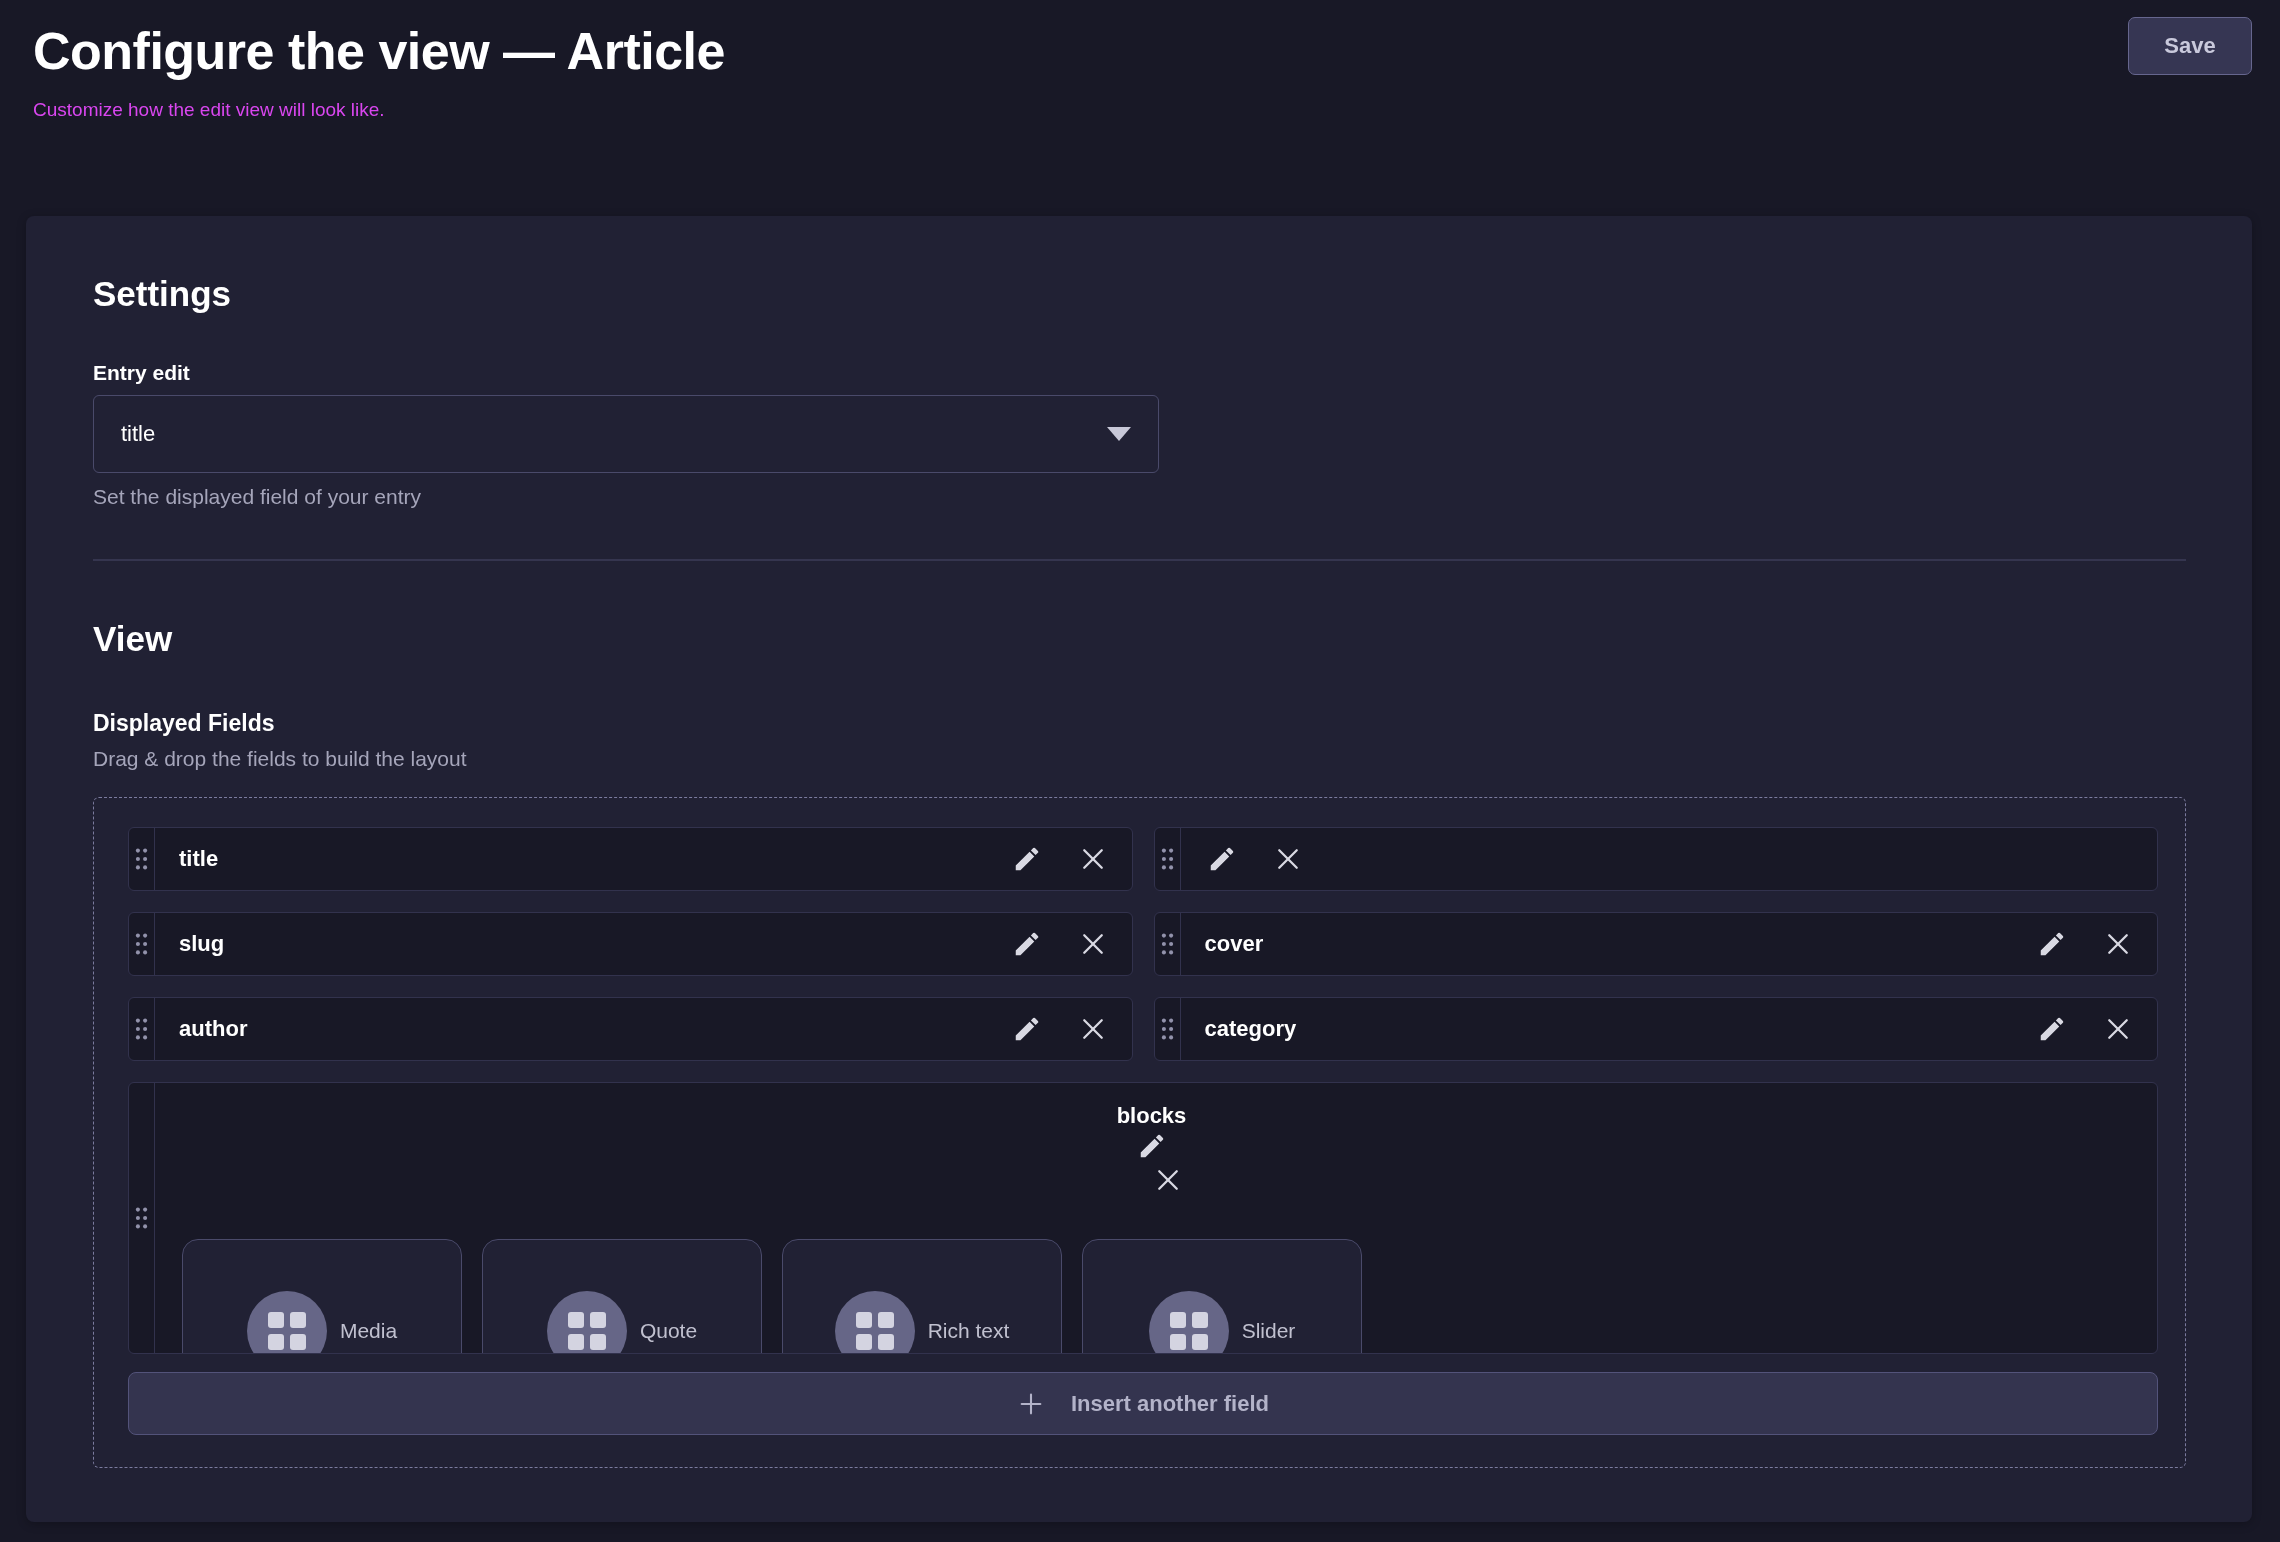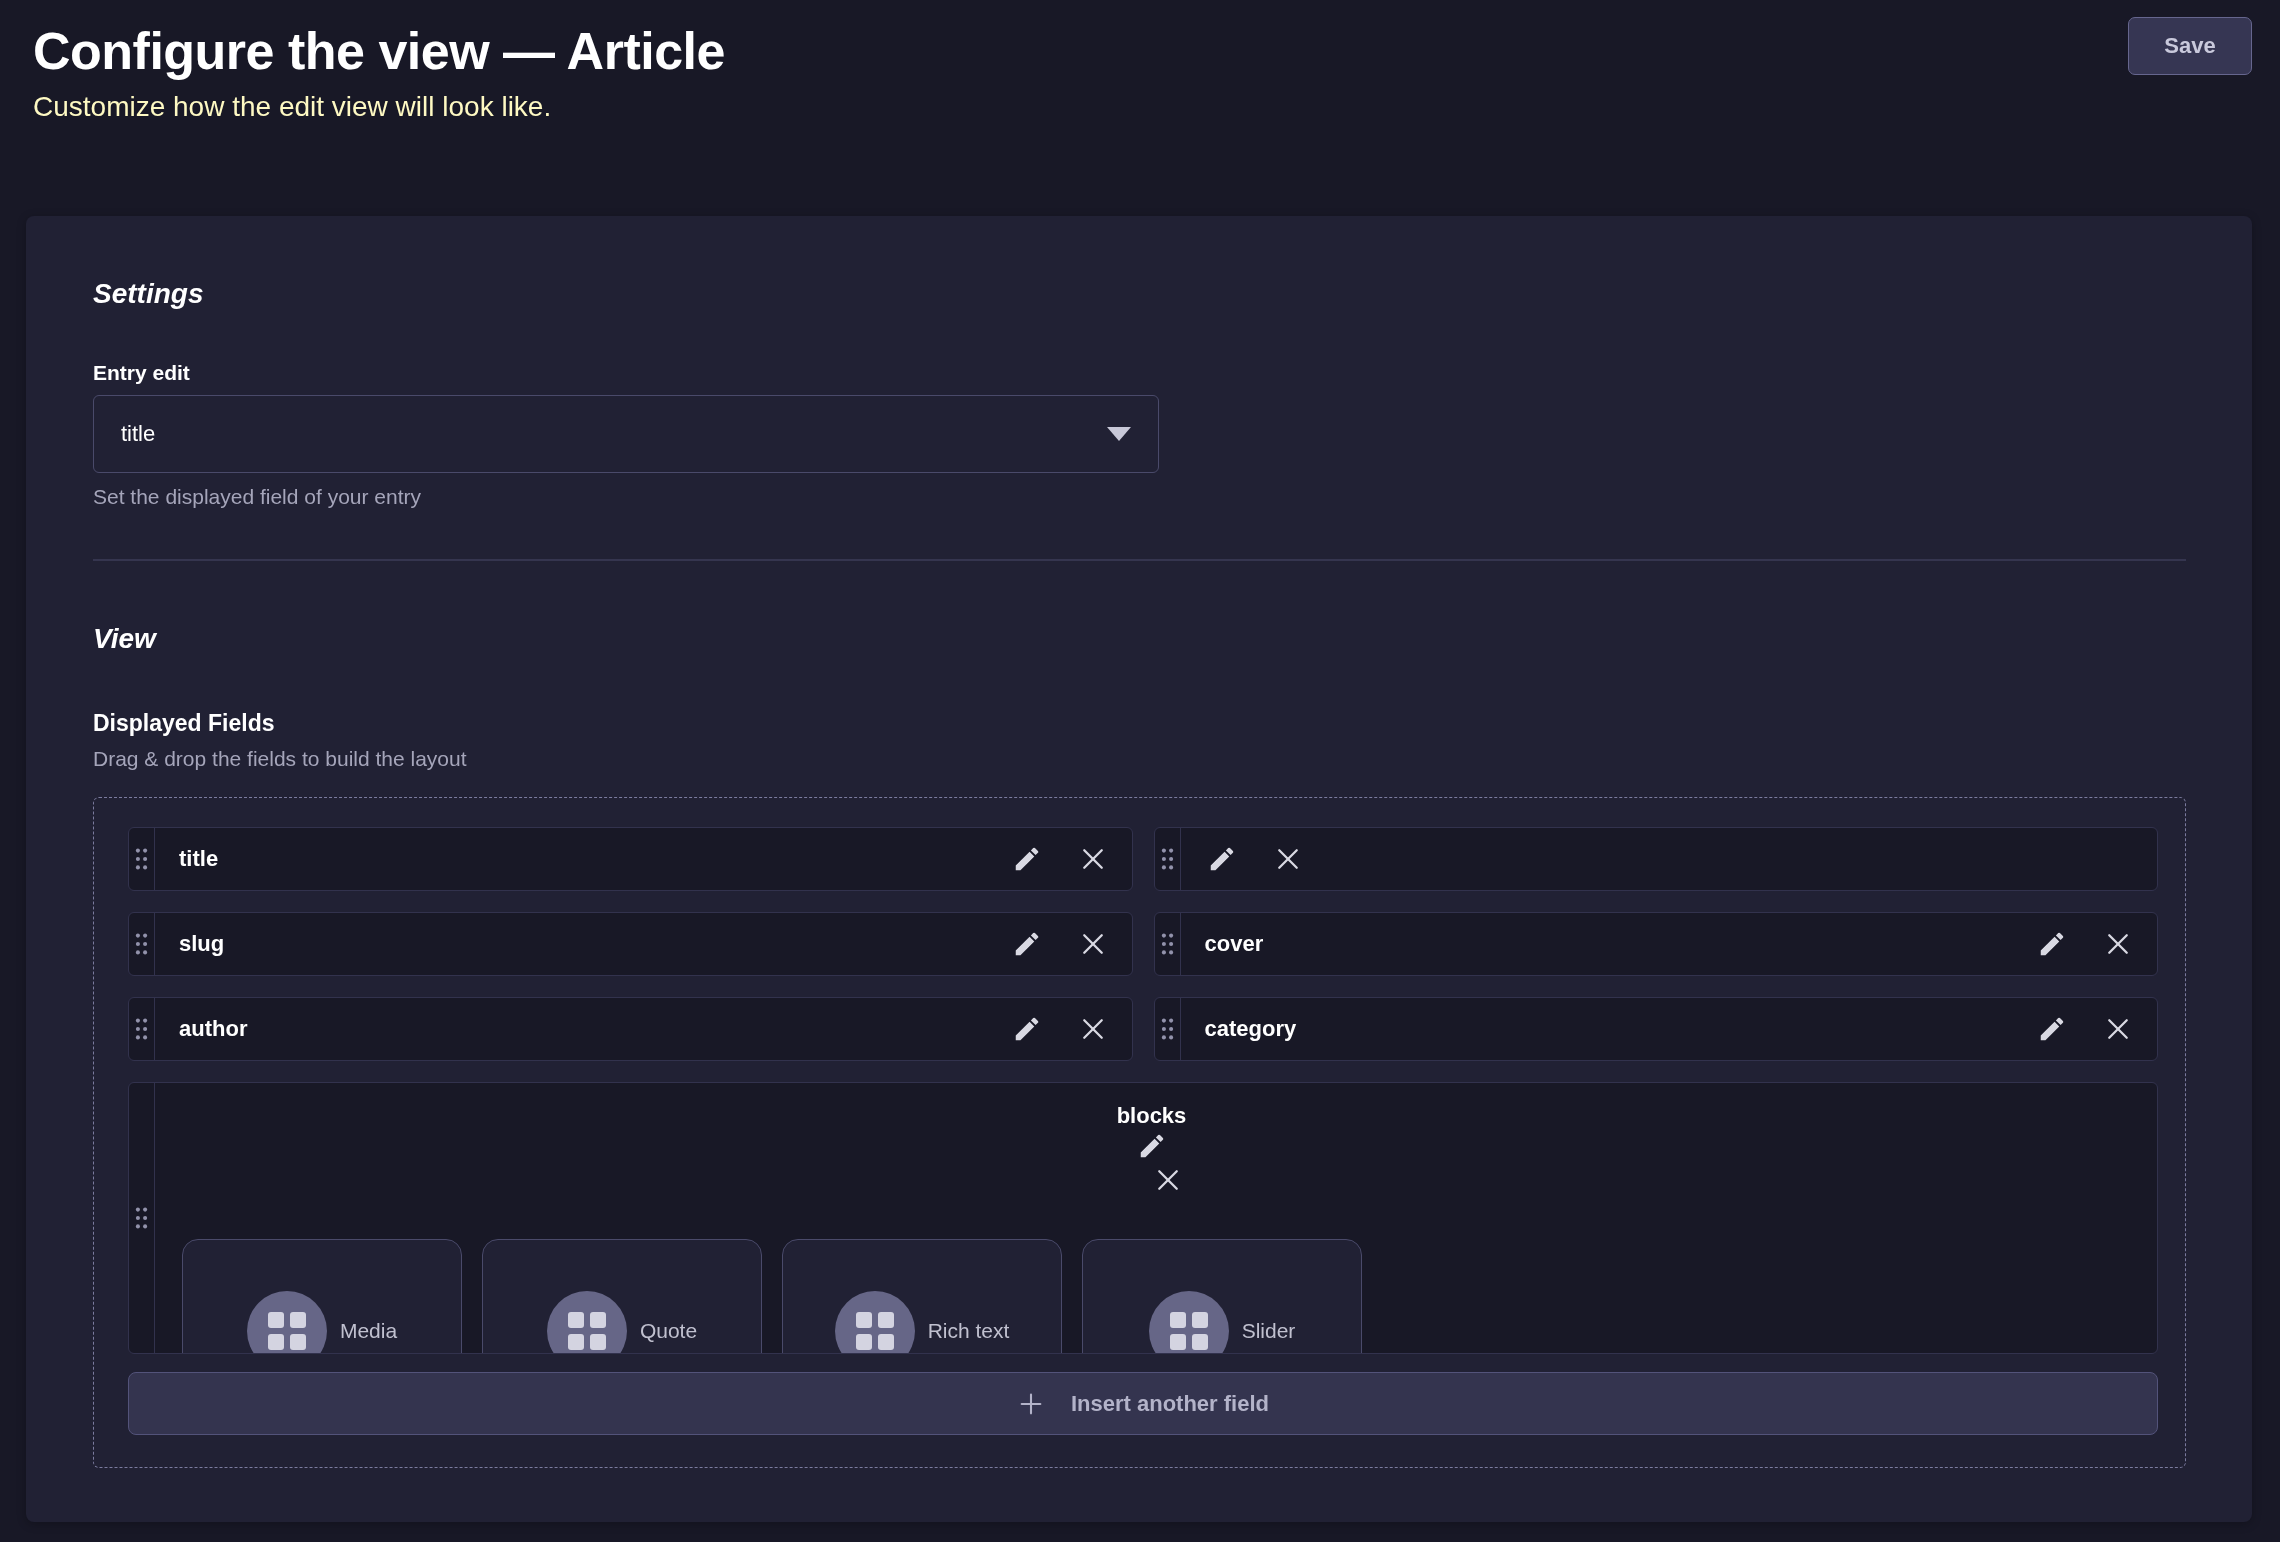--- a/index.html
+++ b/index.html
@@ -8,41 +8,41 @@
     background:#181826;
     font-family:"Liberation Sans", sans-serif;
     color:#ffffff;
     overflow:hidden;
     position:relative;
   }
 
   
   .header { height:216px; position:relative; padding:21px 28px 0 33px;border-radius:20px; }
   .page-title { font-size:52px; font-weight:700; letter-spacing:-0.5px; line-height:1.18; }
-  .page-subtitle { margin-top:9px; font-size:28px; color:#fef9c3; }
+  .page-subtitle { margin-top:17px; font-size:19px; color:#d946ef; }
   .save-btn {
     position:absolute; top:17px; right:28px;
     width:124px; height:58px;
     background:#363653; border:1px solid #66668e; border-radius:7px;
     color:#c9c9dc; font-size:22px; font-weight:600;
     font-family:"Liberation Sans", sans-serif;
     display:flex; align-items:center; justify-content:center;
     cursor:pointer;
   }
 
   
   .panel {
     margin:0 28px 20px 26px;
     height:1306px;
     background:#212134;
     border-radius:8px;
     padding:62px 66px 48px 67px;
     box-shadow:0 2px 10px rgba(0,0,0,0.25);
   }
-  .section-heading { font-size:28px; font-weight:600; line-height:31px;font-style:italic; }
+  .section-heading { font-size:35px; font-weight:600; line-height:31px; }
 
   .form-group { margin-top:52px; }
   .field-label { display:block; font-size:21px; font-weight:700; line-height:24px; }
   .select {
     margin-top:10px;
     width:1066px; height:78px;
     border:1px solid #4a4a6a; border-radius:6px;
     background:transparent;
     display:flex; align-items:center; justify-content:space-between;
     padding:0 27px; cursor:pointer;

